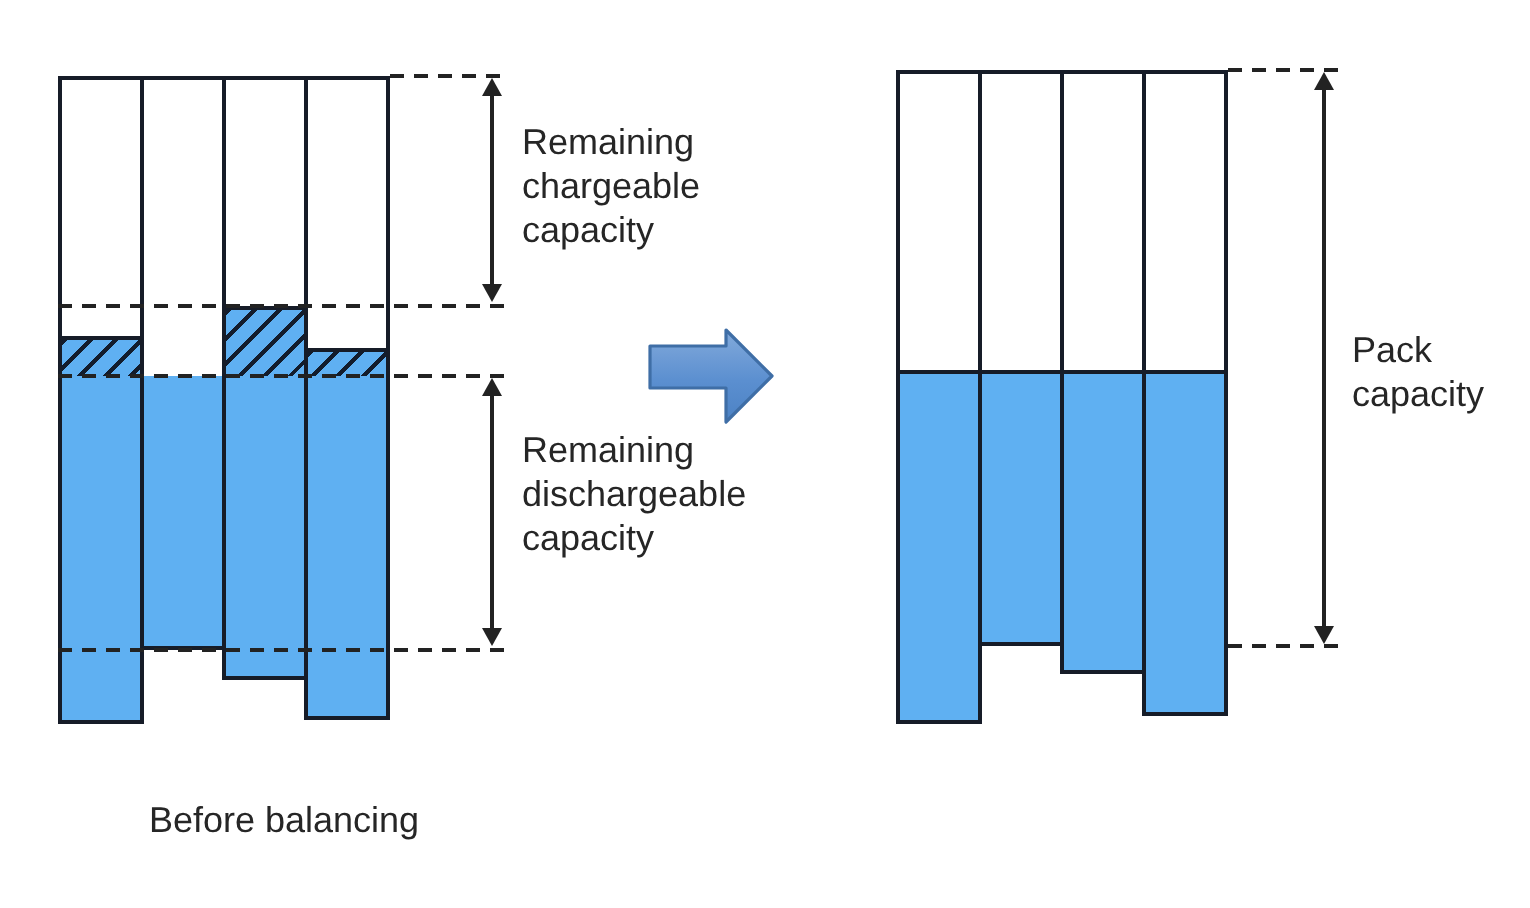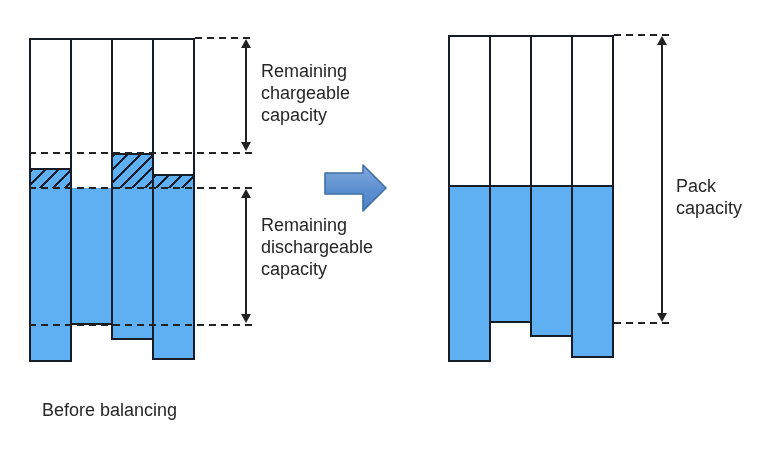--- a/index.html
+++ b/index.html
@@ -28,21 +28,21 @@
   }
   
   .varrow{position:absolute;width:12px;display:flex;flex-direction:column;align-items:center;z-index:4;}
   .varrow .shaft{flex:1;width:2px;background:var(--line);}
   .varrow .head-up{width:0;height:0;border-left:5px solid transparent;border-right:5px solid transparent;border-bottom:9px solid var(--line);}
   .varrow .head-down{width:0;height:0;border-left:5px solid transparent;border-right:5px solid transparent;border-top:9px solid var(--line);}
   
   .side-label{
     position:absolute;font-size:18px;line-height:22px;white-space:pre-line;z-index:5;
   }
-  .caption{position:absolute;text-align:left;z-index:5;}
+  .caption{position:absolute;text-align:center;z-index:5;}
   .caption-before{left:42px;top:400px;width:200px;font-size:18px;}
   .caption-after{left:440px;top:406px;width:200px;font-size:14px;}
   .block-arrow{position:absolute;left:320px;top:160px;z-index:2;}
 </style>
 </head>
 <body>
 
 <div class="canvas" style="--cell-fill: #5fb0f2; --cell-border: #161c28; --line: #222222; color: rgb(38, 38, 38);">
 
   <div id="before-panel">
@@ -111,18 +111,18 @@
     </defs>
     <polygon points="5,13 43,13 43,5 66,28 43,51 43,34 5,34" fill="url(#ag)" stroke="#3f6ea6" stroke-width="1.6" stroke-linejoin="round"></polygon>
   </svg>
 
   <div class="side-label" style="left:261px;top:60px;width:130px;">Remaining
 chargeable
 capacity</div>
   <div class="side-label" style="left:261px;top:214px;width:140px;">Remaining
 dischargeable
 capacity</div>
-  <div class="side-label" style="left:676px;top:164px;width:85px;margin-top:11px;">Pack
+  <div class="side-label" style="left:676px;top:164px;width:85px;">Pack
 capacity</div>
 
   <div class="caption caption-before">Before balancing</div>
 
 </div>
 
 </body></html>

